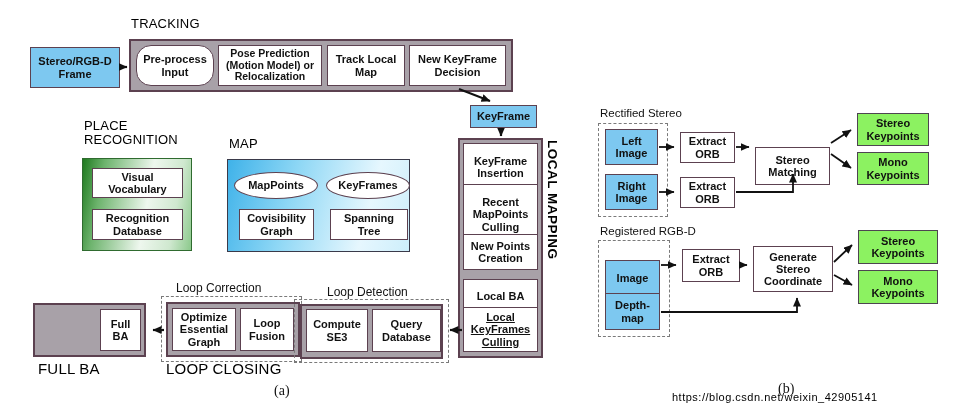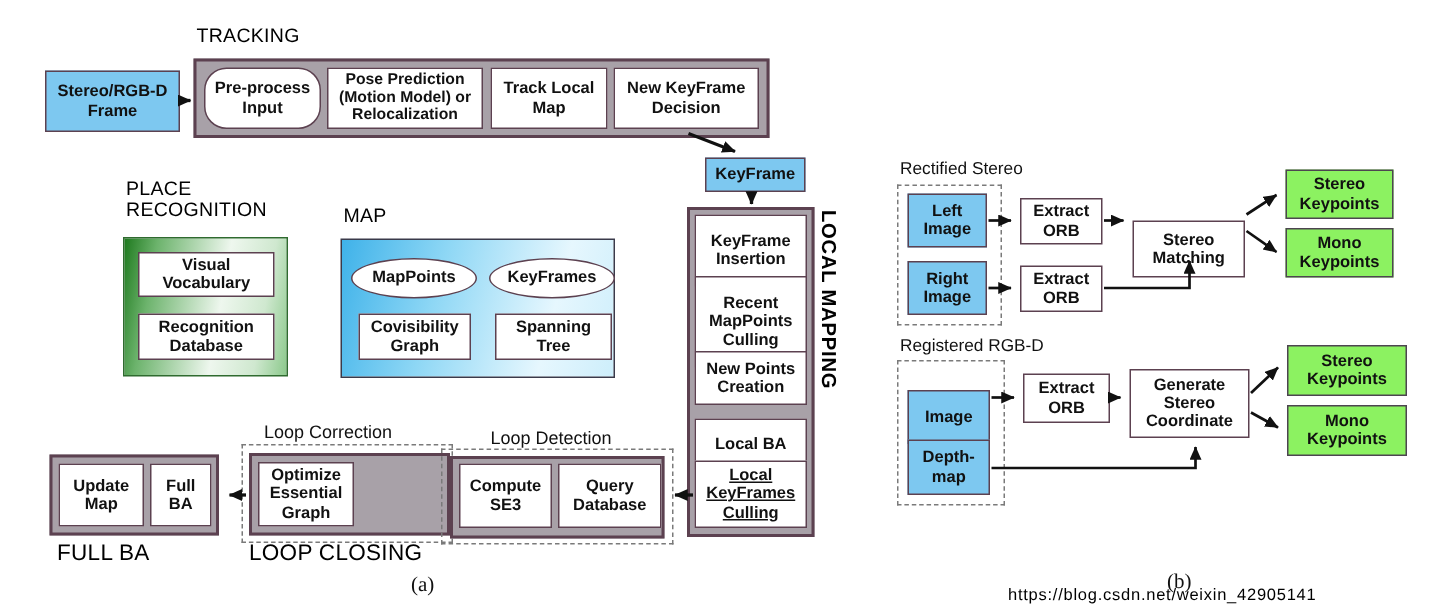--- a/index.html
+++ b/index.html
@@ -79,28 +79,28 @@
 
   <div class="container" style="left:458px;top:138px;width:85px;height:220px;"></div>
   <div class="box" style="left:463px;top:143px;width:75px;height:48px;text-align:center;">KeyFrame Insertion</div>
   <div class="box" style="left:463px;top:184px;width:75px;height:61px;">Recent MapPoints Culling</div>
   <div class="box" style="left:463px;top:234px;width:75px;height:36px;">New Points Creation</div>
   <div class="box" style="left:463px;top:279px;width:75px;height:34px;">Local BA</div>
   <div class="box" style="left:463px;top:307px;width:75px;height:45px;text-decoration:underline;">Local KeyFrames Culling</div>
   <div class="vtext" style="left:545px;top:140px;">LOCAL MAPPING</div>
 
   <div class="container" style="left:33px;top:303px;width:113px;height:54px;"></div>
-  <div class="box" style="left:39px;top:309px;width:57px;height:42px;">Update Map</div>
   <div class="box" style="left:100px;top:309px;width:41px;height:42px;">Full BA</div>
   <div class="title big-title" style="left:38px;top:361px;">FULL BA</div>
 
   <div class="sublabel" style="left:176px;top:281px;">Loop Correction</div>
   <div class="dashed" style="left:161px;top:296px;width:141px;height:66px;"></div>
   <div class="container" style="left:166px;top:302px;width:134px;height:55px;"></div>
   <div class="box" style="left:172px;top:308px;width:64px;height:43px;">Optimize Essential Graph</div>
+  <div class="box" style="left:240px;top:308px;width:54px;height:43px;">Loop Fusion</div>
 
   <div class="sublabel" style="left:327px;top:285px;">Loop Detection</div>
   <div class="dashed" style="left:294px;top:299px;width:155px;height:64px;"></div>
   <div class="container" style="left:300px;top:304px;width:143px;height:55px;"></div>
   <div class="box" style="left:306px;top:309px;width:62px;height:43px;">Compute SE3</div>
   <div class="box" style="left:372px;top:309px;width:69px;height:43px;">Query Database</div>
   <div class="title big-title" style="left:166px;top:361px;">LOOP CLOSING</div>
 
   <div class="caption" style="left:274px;top:383px;">(a)</div>
 

